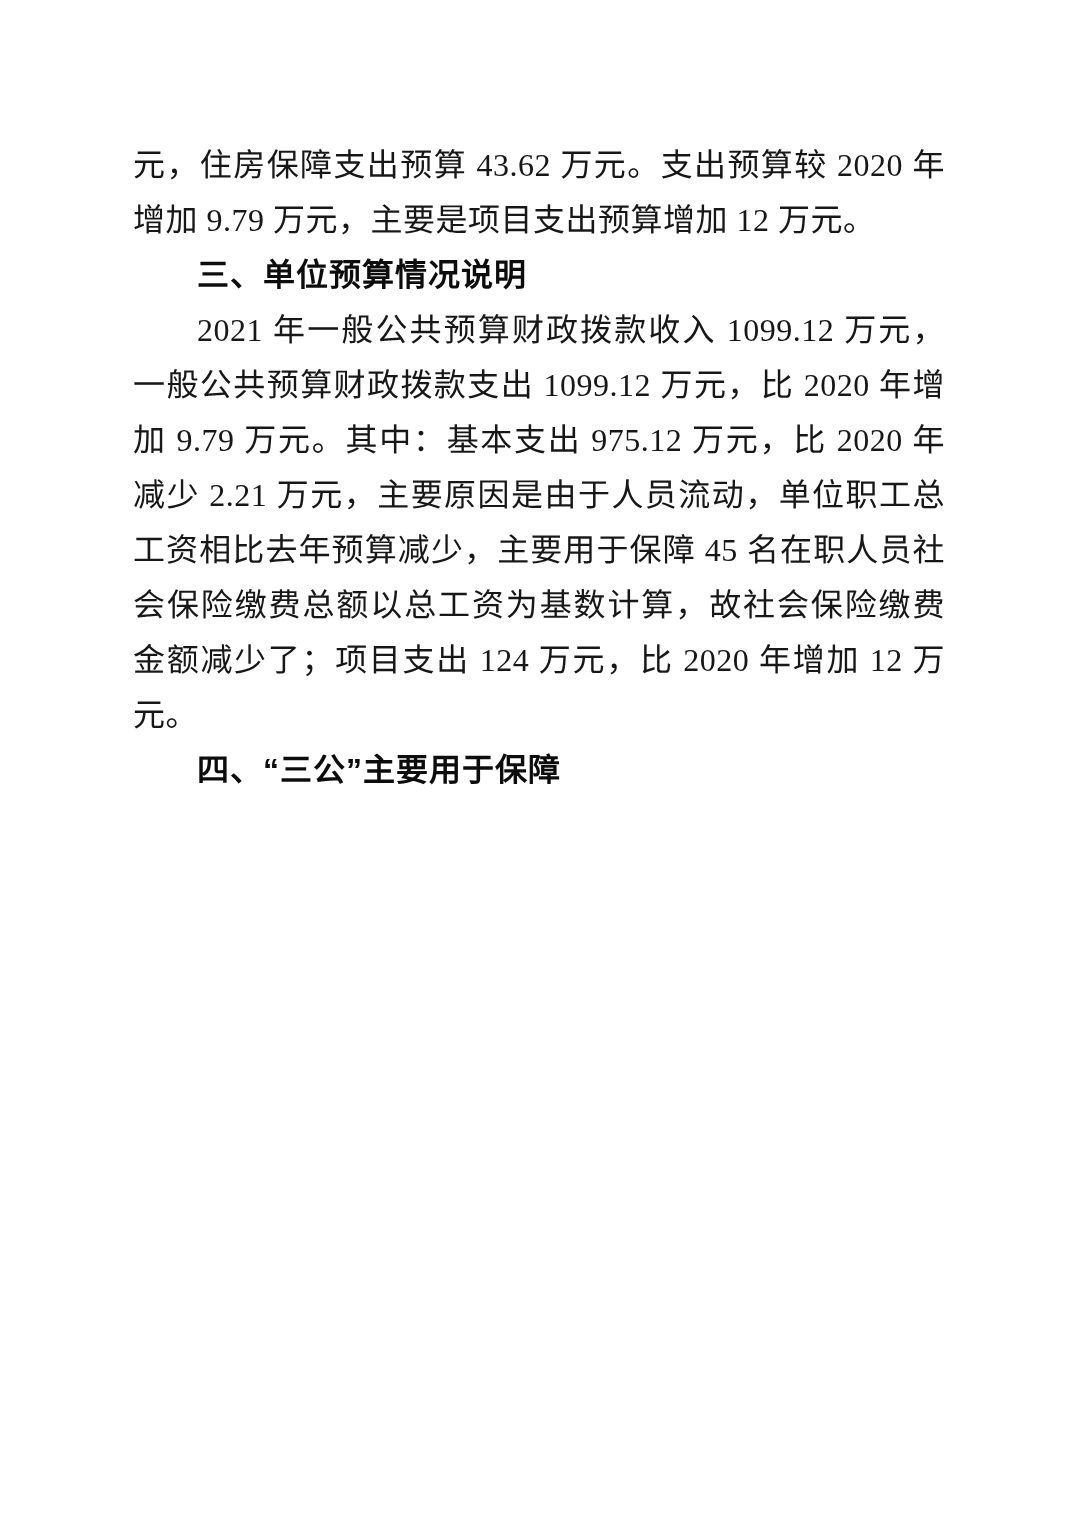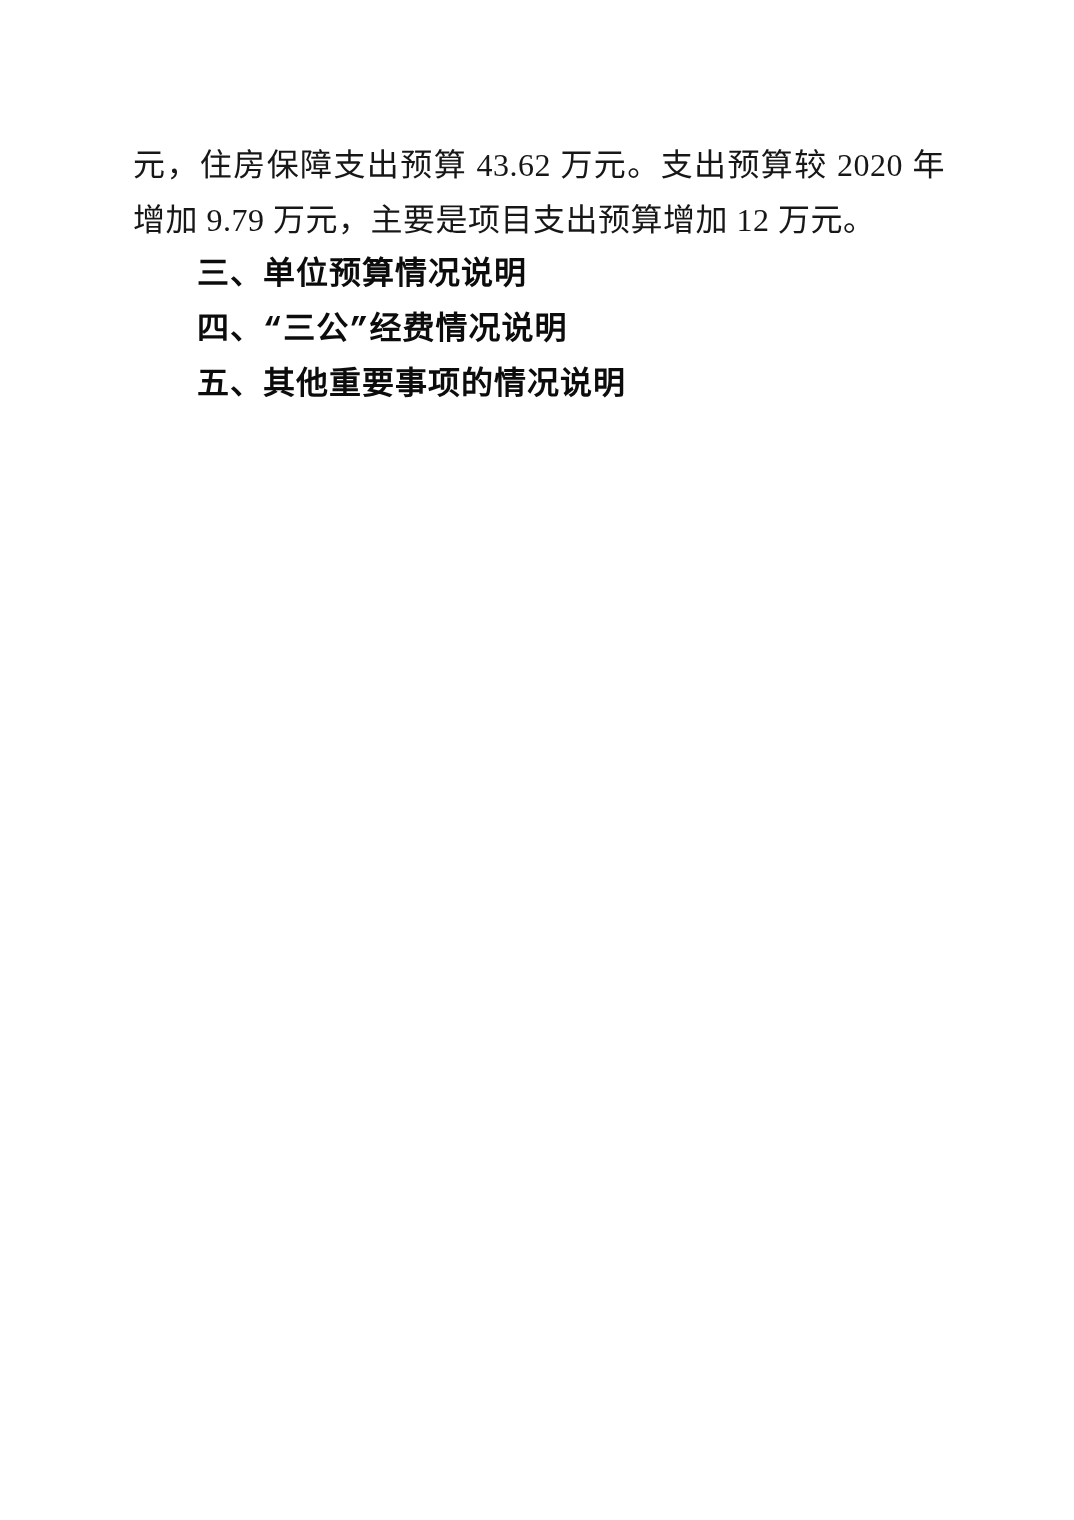--- a/index.html
+++ b/index.html
@@ -25,30 +25,30 @@
     text-align: justify;
     text-justify: inter-ideograph;
     letter-spacing: 0.5px;
     font-family: "Liberation Serif", "DejaVu Serif", serif;
     font-weight: 400;
   }
   .doc-body p.indent {
     text-indent: 2em;
   }
   .doc-body p.heading {
-    font-family: Liberation Mono, monospace;
+    font-family: Liberation Sans, sans-serif;
     font-weight: 700;
     color: #0c0c0c;
     text-align: left;
     letter-spacing: 1px;
   }
 </style>
 </head>
 <body>
 
 <div class="page">
   <div class="doc-body">
     <p class="body">元，住房保障支出预算 43.62 万元。支出预算较 2020 年增加 9.79 万元，主要是项目支出预算增加 12 万元。</p>
     <p class="heading indent">三、单位预算情况说明</p>
-    <p class="heading indent">四、“三公”经费情况说明</p>
-    <p class="heading indent">五、其他重要事项的情况说明</p>
+    <p class="body indent">2021 年一般公共预算财政拨款收入 1099.12 万元，一般公共预算财政拨款支出 1099.12 万元，比 2020 年增加 9.79 万元。其中：基本支出 975.12 万元，比 2020 年减少 2.21 万元，主要原因是由于人员流动，单位职工总工资相比去年预算减少，主要用于保障 45 名在职人员社会保险缴费总额以总工资为基数计算，故社会保险缴费金额减少了；项目支出 124 万元，比 2020 年增加 12 万元。</p>
+    <p class="heading indent">四、“三公”主要用于保障</p>
   </div>
 </div>
 
 </body></html>

